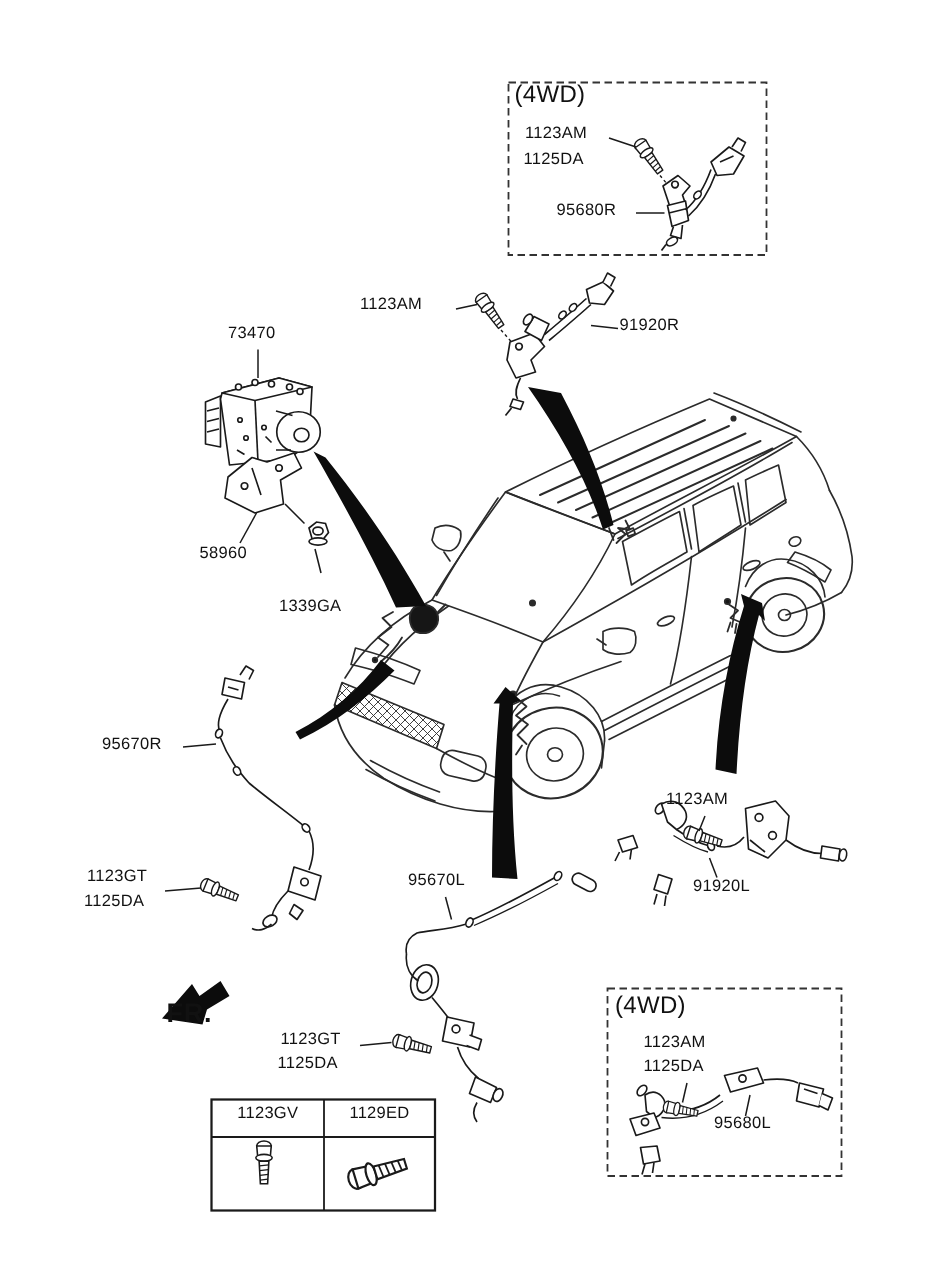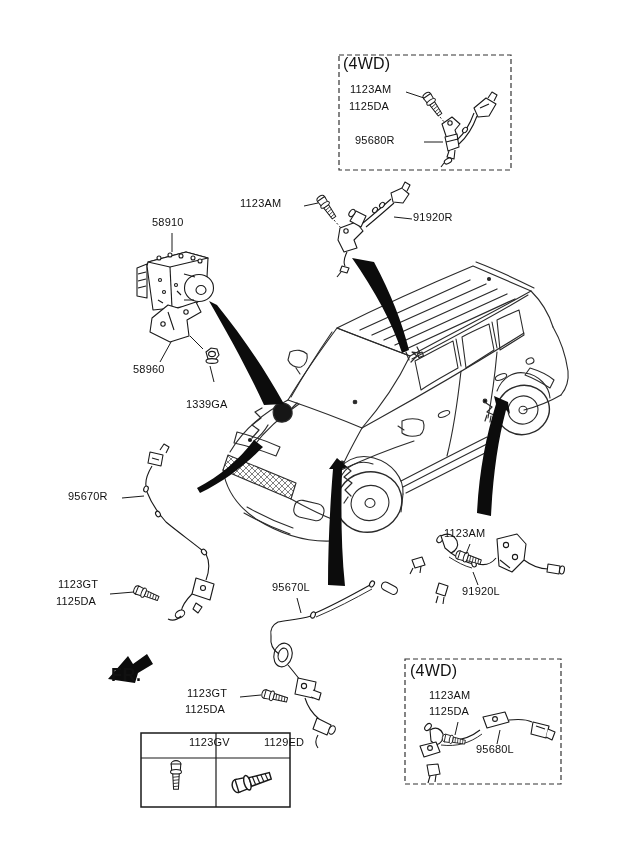--- a/index.html
+++ b/index.html
@@ -8,21 +8,21 @@
     font-family:"Liberation Sans", sans-serif;
     border-radius:17px;
   }
   .stage svg{position:absolute;left:0;top:0;}
   .pl{
     position:absolute;font-size:11px;color:#111;white-space:nowrap;
     letter-spacing:.2px;line-height:1.05;
   }
   .pl.tag{font-size:16px;}
   .pl.fr{font-size:18px;font-weight:bold;letter-spacing:.5px;margin-left:25px;}
-  .pl.cell{padding-left:48px;}
+  .pl.cell{text-align:center;}
 </style>
 </head>
 <body>
 
 <div class="stage">
 
 <svg width="620" height="848" viewBox="0 0 620 848">
   <defs>
     <g id="bolt" stroke="#1a1a1a" stroke-width="1" fill="#ffffff">
       <ellipse cx="0" cy="0" rx="3.2" ry="4.6"></ellipse>
@@ -309,26 +309,26 @@
     <line x1="216" y1="733" x2="216" y2="807" stroke-width="1.2"></line>
     <line x1="141" y1="758" x2="290" y2="758" stroke-width="1.2"></line>
   </g>
   <use href="#bolt" transform="translate(176,764) rotate(90) scale(1.05)"></use>
   <use href="#bolt" transform="translate(237,786) rotate(-17) scale(1.45)"></use>
 </svg>
 
 <div class="pl tag" style="left:343px;top:56px">(4WD)</div>
 <div class="pl" style="left:350px;top:84px">1123AM</div>
 <div class="pl" style="left:349px;top:101px">1125DA</div>
-<div class="pl" style="left:355px;top:135px">95680R</div>
+<div class="pl" style="left:371px;top:135px">95680R</div>
 
 <div class="pl" style="left:240px;top:198px">1123AM</div>
 <div class="pl" style="left:413px;top:212px">91920R</div>
 
-<div class="pl" style="left:152px;top:217px">58910</div>
+<div class="pl" style="left:152px;top:217px">73470</div>
 <div class="pl" style="left:133px;top:364px">58960</div>
 <div class="pl" style="left:186px;top:399px">1339GA</div>
 
 <div class="pl" style="left:68px;top:491px">95670R</div>
 <div class="pl" style="left:58px;top:579px">1123GT</div>
 <div class="pl" style="left:56px;top:596px">1125DA</div>
 
 <div class="pl fr" style="left:86px;top:666px">FR.</div>
 
 <div class="pl" style="left:272px;top:582px">95670L</div>

